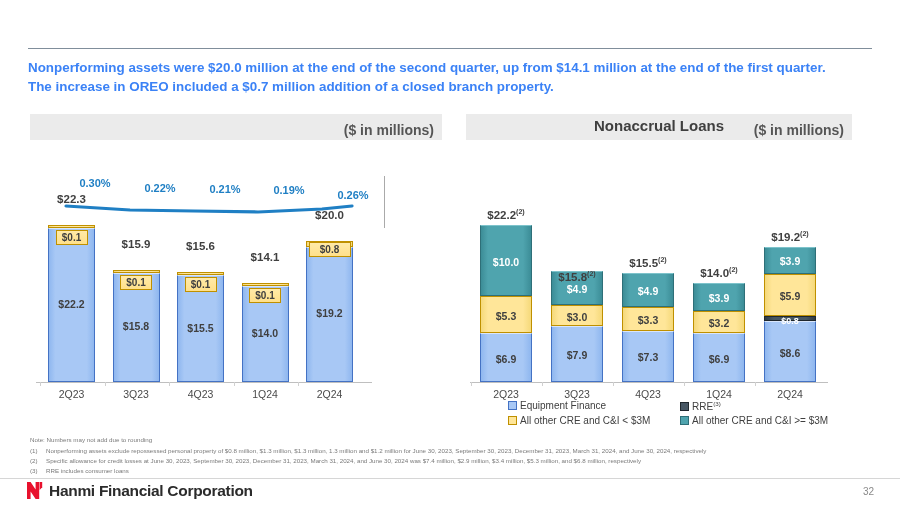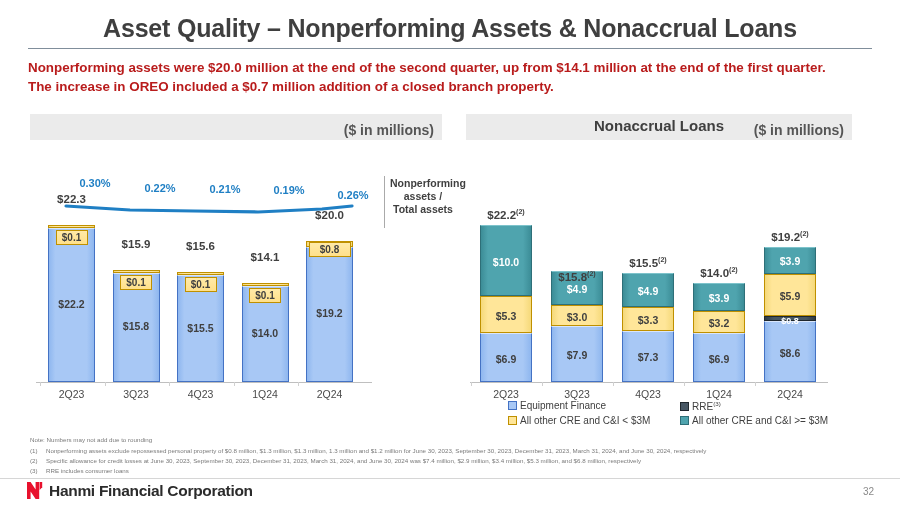--- a/index.html
+++ b/index.html
@@ -17,21 +17,21 @@
     font-size:25px;font-weight:bold;color:#3f3f3f;letter-spacing:-0.2px;
     white-space:nowrap;
   }
   .title-rule{
     position:absolute;left:28px;top:48px;width:844px;height:1px;background:#808e9b;
   }
 
   
   .subhead{
     position:absolute;left:28px;top:58px;width:820px;
-    font-size:13.4px;font-weight:bold;line-height:19px;color:#b91c1c;
+    font-size:13.4px;font-weight:bold;line-height:19px;color:#3b82f6;
   }
 
   
   .panel-head{
     position:absolute;height:26px;background:#ebebeb;
   }
   .panel-head .ph-title{
     position:absolute;left:0;right:0;top:3px;text-align:center;
     font-size:15px;font-weight:bold;color:#3f3f3f;
   }
@@ -132,21 +132,20 @@
   }
   .pagenum{
     position:absolute;right:26px;top:486px;font-size:10px;color:#8a8a8a;
   }
 </style>
 </head>
 <body>
 
 <div class="slide">
 
-  <div class="title">Asset Quality – Nonperforming Assets &amp; Nonaccrual Loans</div>
   <div class="title-rule"></div>
 
   <div class="subhead">Nonperforming assets were $20.0 million at the end of the second quarter, up from $14.1 million at the end of the first quarter. The increase in OREO included a $0.7 million addition of a closed branch property.</div>
 
   <div class="panel-head" style="left:30px;top:114px;width:412px;">
     <div class="ph-units">($ in millions)</div>
   </div>
 
   <div class="panel-head" style="left:466px;top:114px;width:386px;">
     <div class="ph-title">Nonaccrual Loans</div>
@@ -159,25 +158,20 @@
       <polyline id="trendline" fill="none" stroke="#1f7fc4" stroke-width="3.2" stroke-linecap="round" points="36,46 100,50 164,51 228,52 292,49 322,46"></polyline>
     </svg>
 
     <div class="pct" style="left:30px;top:17px;width:70px;">0.30%</div>
     <div class="pct" style="left:95px;top:22px;width:70px;">0.22%</div>
     <div class="pct" style="left:160px;top:23px;width:70px;">0.21%</div>
     <div class="pct" style="left:224px;top:24px;width:70px;">0.19%</div>
     <div class="pct" style="left:288px;top:29px;width:70px;">0.26%</div>
 
     <div class="ratio-brace" style="left:354px;top:16px;height:52px;"></div>
-    <div class="ratio-label" style="left:360px;top:17px;width:66px;">
-      <span>Nonperforming</span><br>
-      <span>assets /</span><br>
-      <span>Total assets</span>
-    </div>
 
     <div class="axis-line" id="left-axis" style="left:6px;top:222px;width:336px;"></div>
     <div id="left-bars">
         <div class="bar" style="left: 18px; top: 64.785px; width: 47px; height: 157.215px;">
           <div class="seg seg-yellow" style="top: 0px; height: 3px;"></div>
           <div class="seg seg-blue" style="top: 3px; bottom: 0px;"></div>
           <div class="val" style="top: 73.1075px;">$22.2</div>
         </div>
         <div class="total" style="left: 18px; width: 47px; top: 32.785px;">$22.3</div>
         <div class="callout" style="left: 25.5px; width: 32px; top: 69.785px;">$0.1</div>

